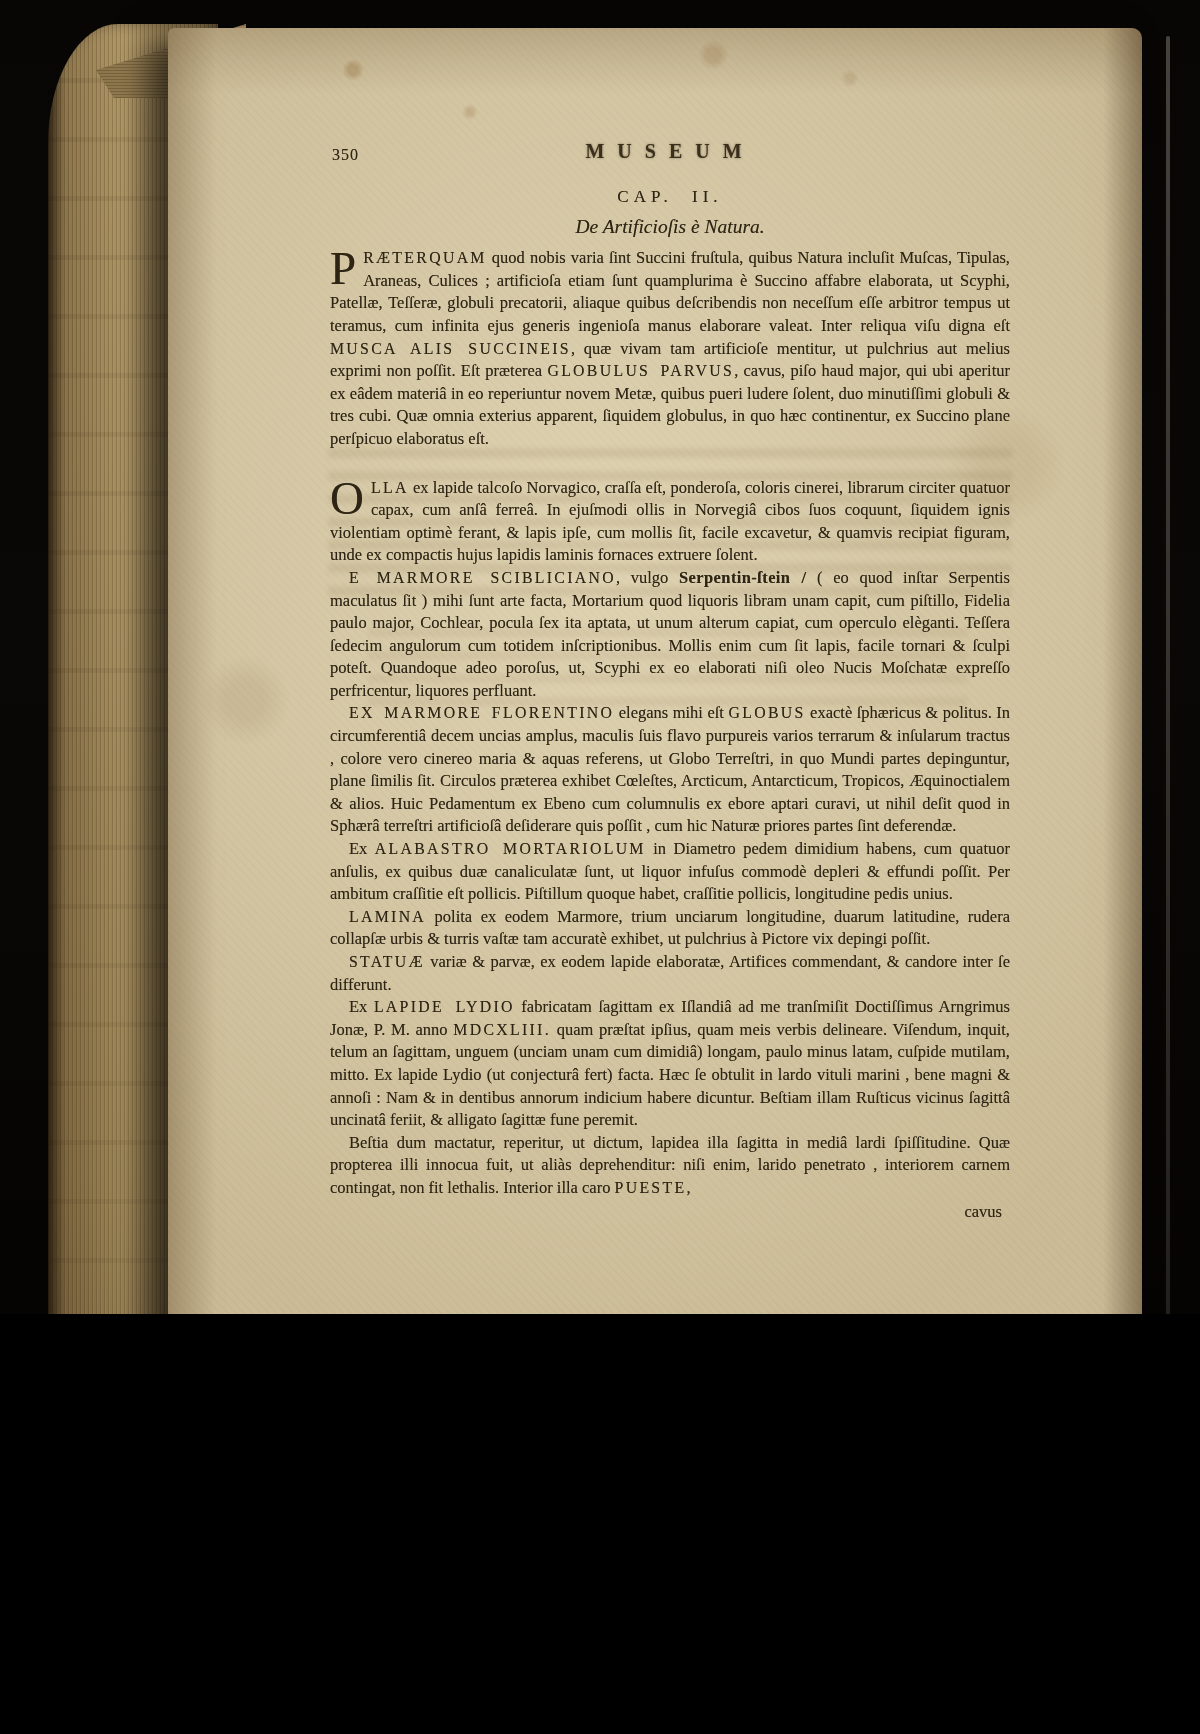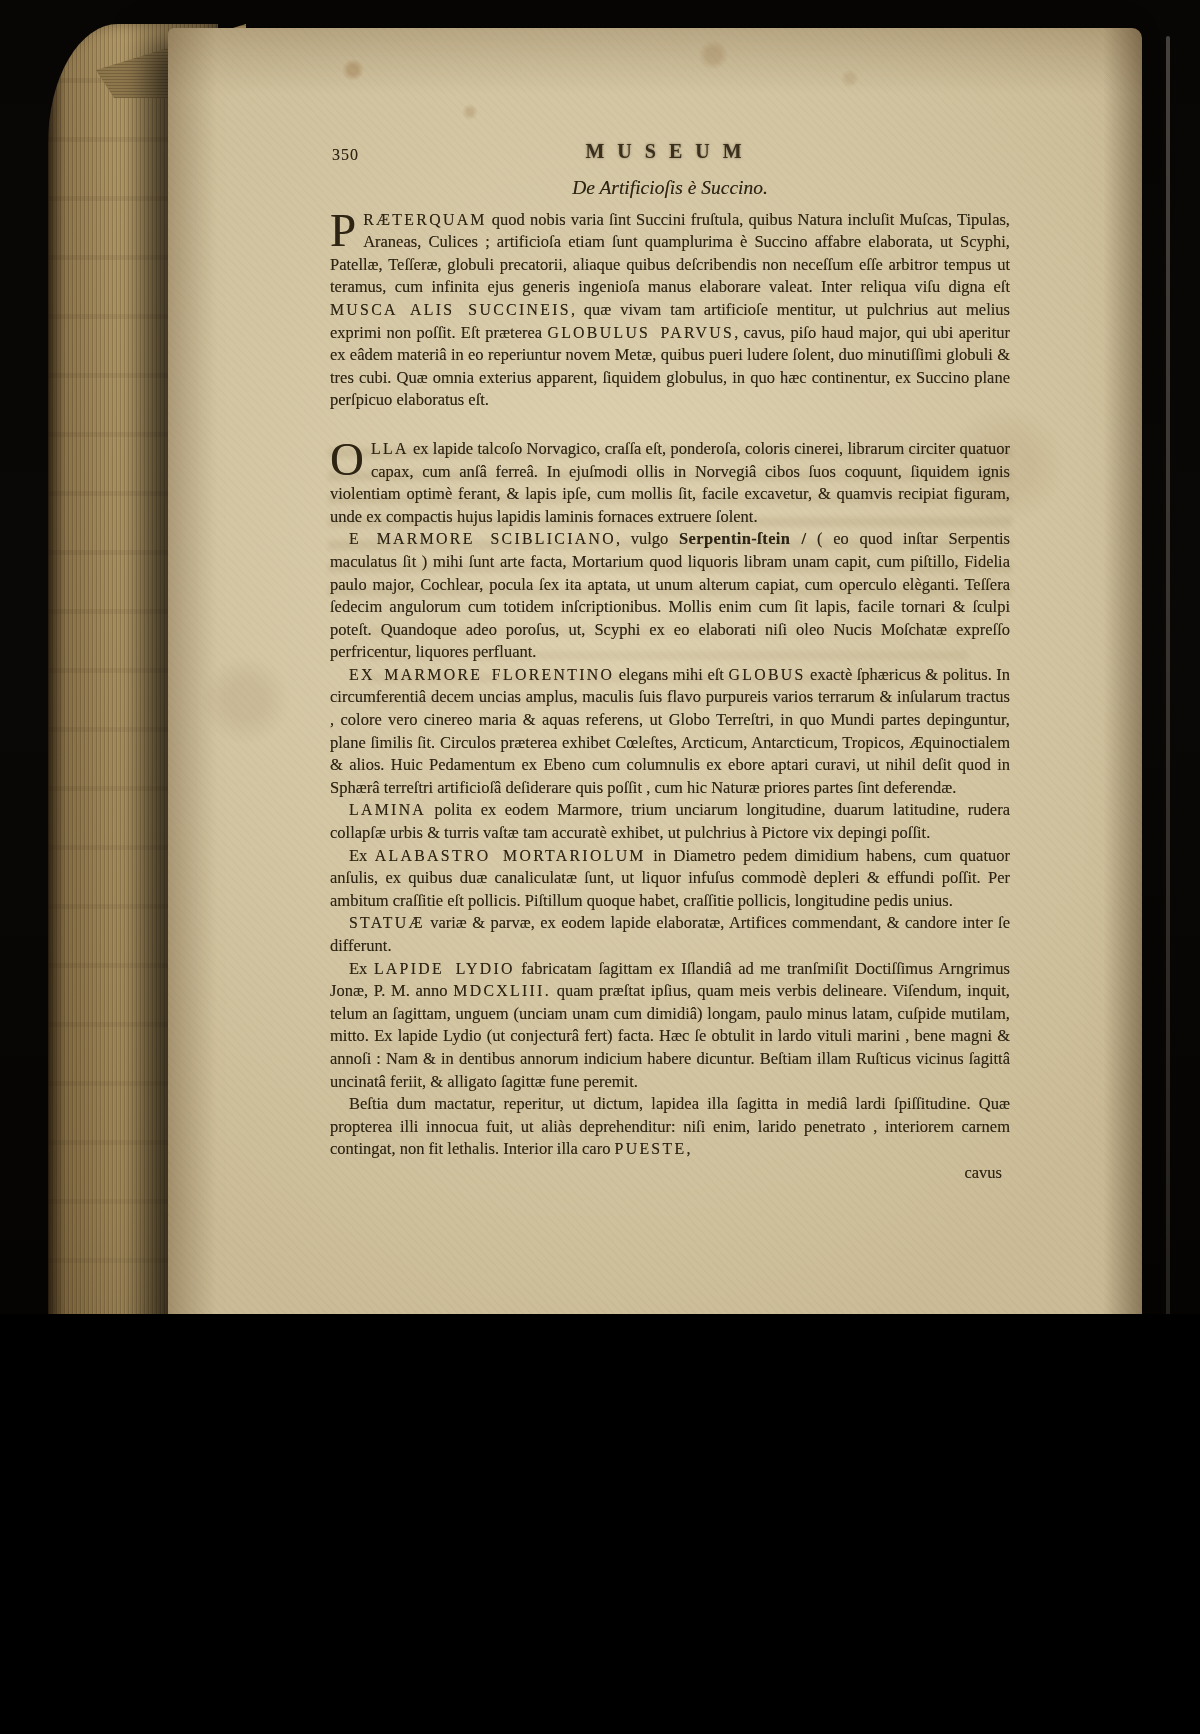--- a/index.html
+++ b/index.html
@@ -105,30 +105,31 @@
     <div class="ghost g2"></div>
 
     <div class="text-block">
       <div class="folio-row">
         <span class="folio">350</span>
         <span class="running-head">MUSEUM</span>
       </div>
 
       <div id="page-body">
           <div class="section">
-            <div class="section-subtitle">De Artificioſis è Succino.</div>
+            <div class="section-heading">CAP.  II.</div>
+            <div class="section-subtitle">De Artificioſis è Natura.</div>
             <p class="para"><span class="dropcap">P</span><span class="sp">RÆTERQUAM</span><span> quod nobis varia ſint Succini fruſtula, quibus Natura incluſit Muſcas, Tipulas, Araneas, Culices ; artificioſa etiam ſunt quamplurima è Succino affabre elaborata, ut Scyphi, Patellæ, Teſſeræ, globuli precatorii, aliaque quibus deſcribendis non neceſſum eſſe arbitror tempus ut teramus, cum infinita ejus generis ingenioſa manus elaborare valeat.  Inter reliqua viſu digna eſt </span><span class="sp">MUSCA ALIS SUCCINEIS</span><span>, quæ vivam tam artificioſe mentitur, ut pulchrius aut melius exprimi non poſſit. Eſt præterea </span><span class="sp">GLOBULUS PARVUS</span><span>, cavus, piſo haud major, qui ubi aperitur ex eâdem materiâ in eo reperiuntur novem Metæ, quibus pueri ludere ſolent, duo minutiſſimi globuli &amp; tres cubi.  Quæ omnia exterius apparent, ſiquidem globulus, in quo hæc continentur, ex Succino plane perſpicuo elaboratus eſt.</span></p>
           </div>
           <div class="cap3-spacer"></div>
           <div class="section">
             <p class="para"><span class="dropcap">O</span><span class="sp">LLA</span><span> ex lapide talcoſo Norvagico, craſſa eſt, ponderoſa, coloris cinerei, librarum circiter quatuor capax, cum anſâ ferreâ.  In ejuſmodi ollis in Norvegiâ cibos ſuos coquunt, ſiquidem ignis violentiam optimè ferant, &amp; lapis ipſe, cum mollis ſit, facile excavetur, &amp; quamvis recipiat figuram, unde ex compactis hujus lapidis laminis fornaces extruere ſolent.</span></p>
             <p class="para indent"><span class="sp">E MARMORE SCIBLICIANO</span><span>, vulgo </span><span class="frak">Serpentin-ſtein /</span><span> ( eo quod inſtar Serpentis maculatus ſit ) mihi ſunt arte facta, Mortarium quod liquoris libram unam capit, cum piſtillo, Fidelia paulo major, Cochlear, pocula ſex ita aptata, ut unum alterum capiat, cum operculo elèganti.  Teſſera ſedecim angulorum cum totidem inſcriptionibus. Mollis enim cum ſit lapis, facile tornari &amp; ſculpi poteſt.  Quandoque adeo poroſus, ut, Scyphi ex eo elaborati niſi oleo Nucis Moſchatæ expreſſo perfricentur, liquores perfluant.</span></p>
             <p class="para indent"><span class="sp">EX MARMORE FLORENTINO</span><span> elegans mihi eſt </span><span class="sp">GLOBUS</span><span> exactè ſphæricus &amp; politus.  In circumferentiâ decem uncias amplus, maculis ſuis flavo purpureis varios terrarum &amp; inſularum tractus , colore vero cinereo maria &amp; aquas referens, ut Globo Terreſtri, in quo Mundi partes depinguntur, plane ſimilis ſit.  Circulos præterea exhibet Cœleſtes, Arcticum, Antarcticum, Tropicos, Æquinoctialem &amp; alios.  Huic Pedamentum ex Ebeno cum columnulis ex ebore aptari curavi, ut nihil deſit quod in Sphærâ terreſtri artificioſâ deſiderare quis poſſit , cum hic Naturæ priores partes ſint deferendæ.</span></p>
+            <p class="para indent"><span>Ex </span><span class="sp">ALABASTRO MORTARIOLUM</span><span> in Diametro pedem dimidium habens, cum quatuor anſulis, ex quibus duæ canaliculatæ ſunt, ut liquor infuſus commodè depleri &amp; effundi poſſit.  Per ambitum craſſitie eſt pollicis.  Piſtillum quoque habet, craſſitie pollicis, longitudine pedis unius.</span></p>
             <p class="para indent"><span class="sp">LAMINA</span><span> polita ex eodem Marmore, trium unciarum longitudine, duarum latitudine, rudera collapſæ urbis &amp; turris vaſtæ tam accuratè exhibet, ut pulchrius à Pictore vix depingi poſſit.</span></p>
-            <p class="para indent"><span>Ex </span><span class="sp">ALABASTRO MORTARIOLUM</span><span> in Diametro pedem dimidium habens, cum quatuor anſulis, ex quibus duæ canaliculatæ ſunt, ut liquor infuſus commodè depleri &amp; effundi poſſit.  Per ambitum craſſitie eſt pollicis.  Piſtillum quoque habet, craſſitie pollicis, longitudine pedis unius.</span></p>
             <p class="para indent"><span class="sp">STATUÆ</span><span> variæ &amp; parvæ, ex eodem lapide elaboratæ, Artifices commendant, &amp; candore inter ſe differunt.</span></p>
             <p class="para indent"><span>Ex </span><span class="sp">LAPIDE LYDIO</span><span> fabricatam ſagittam ex Iſlandiâ ad me tranſmiſit Doctiſſimus Arngrimus Jonæ, P. M. anno </span><span class="sp">MDCXLIII.</span><span> quam præſtat ipſius, quam meis verbis delineare.  Viſendum, inquit, telum an ſagittam, unguem (unciam unam cum dimidiâ) longam, paulo minus latam, cuſpide mutilam, mitto.  Ex lapide Lydio (ut conjecturâ fert) facta.  Hæc ſe obtulit in lardo vituli marini , bene magni &amp; annoſi :  Nam &amp; in dentibus annorum indicium habere dicuntur.  Beſtiam illam Ruſticus vicinus ſagittâ uncinatâ feriit, &amp; alligato ſagittæ fune peremit.</span></p>
             <p class="para indent"><span>Beſtia dum mactatur, reperitur, ut dictum, lapidea illa ſagitta in mediâ lardi ſpiſſitudine.  Quæ propterea illi innocua fuit, ut aliàs  deprehenditur: niſi enim, larido penetrato , interiorem carnem contingat,  non fit lethalis.  Interior  illa  caro </span><span class="sp">PUESTE</span><span>,</span></p>
           </div>
         </div>
 
       <div class="catchword">cavus</div>
     </div>
   </div>
 

